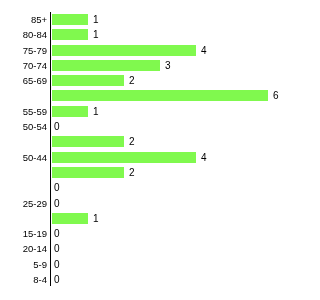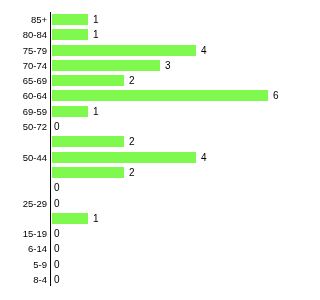--- a/index.html
+++ b/index.html
@@ -106,35 +106,34 @@
         <div class="val-label" style="left: 165px;">3</div>
       </div>
       <div class="row">
         <div class="cat-label">65-69</div>
         <div class="bar-wrap" style="width: 72px;">
           <span class="bar" style="width: 72px; background: rgb(128, 249, 78);"></span>
         </div>
         <div class="val-label" style="left: 129px;">2</div>
       </div>
       <div class="row">
-        <div class="cat-label">60-64</div>
         <div class="bar-wrap" style="width: 216px;">
           <span class="bar" style="width: 216px; background: rgb(128, 249, 78);"></span>
         </div>
         <div class="val-label" style="left: 273px;">6</div>
       </div>
       <div class="row">
-        <div class="cat-label">69-59</div>
+        <div class="cat-label">55-59</div>
         <div class="bar-wrap" style="width: 36px;">
           <span class="bar" style="width: 36px; background: rgb(128, 249, 78);"></span>
         </div>
         <div class="val-label" style="left: 93px;">1</div>
       </div>
       <div class="row">
-        <div class="cat-label">50-72</div>
+        <div class="cat-label">50-54</div>
         <div class="val-label" style="left: 54px;">0</div>
       </div>
       <div class="row">
         <div class="bar-wrap" style="width: 72px;">
           <span class="bar" style="width: 72px; background: rgb(128, 249, 78);"></span>
         </div>
         <div class="val-label" style="left: 129px;">2</div>
       </div>
       <div class="row">
         <div class="cat-label">50-44</div>
@@ -160,21 +159,21 @@
         <div class="bar-wrap" style="width: 36px;">
           <span class="bar" style="width: 36px; background: rgb(128, 249, 78);"></span>
         </div>
         <div class="val-label" style="left: 93px;">1</div>
       </div>
       <div class="row">
         <div class="cat-label">15-19</div>
         <div class="val-label" style="left: 54px;">0</div>
       </div>
       <div class="row">
-        <div class="cat-label">6-14</div>
+        <div class="cat-label">20-14</div>
         <div class="val-label" style="left: 54px;">0</div>
       </div>
       <div class="row">
         <div class="cat-label">5-9</div>
         <div class="val-label" style="left: 54px;">0</div>
       </div>
       <div class="row">
         <div class="cat-label">8-4</div>
         <div class="val-label" style="left: 54px;">0</div>
       </div>

